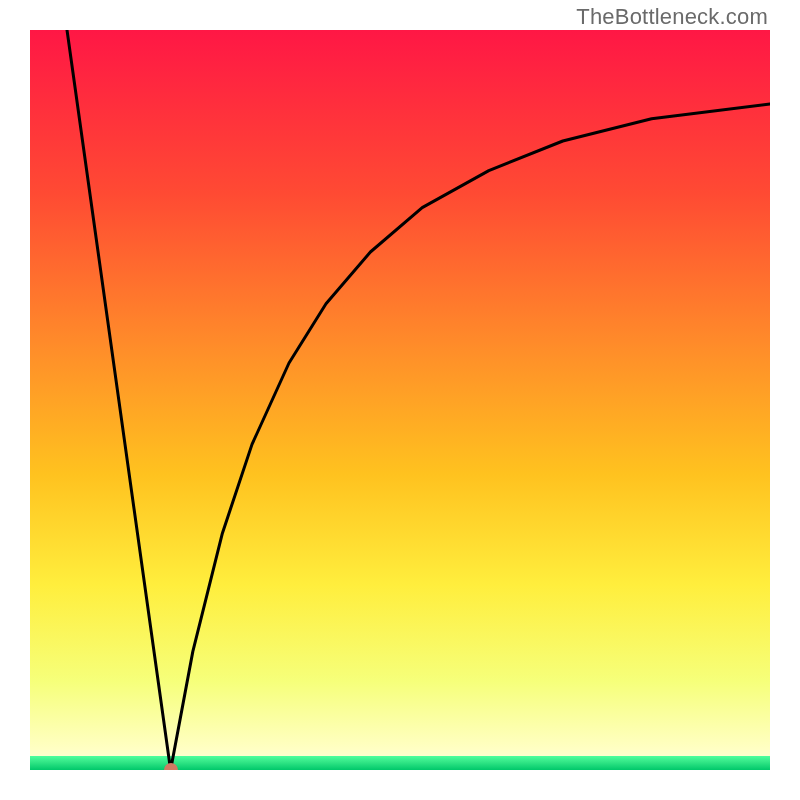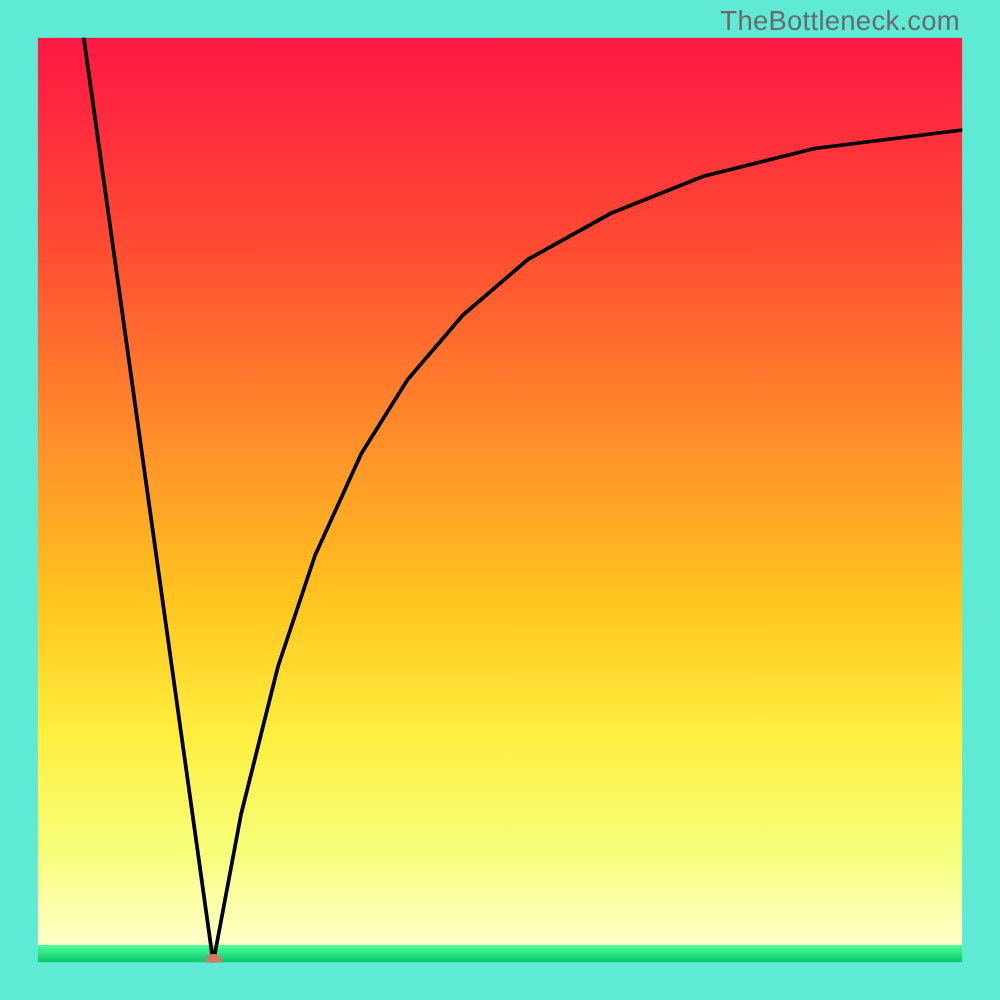--- a/index.html
+++ b/index.html
@@ -8,21 +8,21 @@
     width: 800px;
     height: 800px;
     overflow: hidden;
     background: #000;
     font-family: Arial, Helvetica, sans-serif;
   }
   .frame {
     position: relative;
     width: 800px;
     height: 800px;
-    background: #5eead4;
+    background: #ffffff;
   }
   .plot-area {
     position: absolute;
     left: 30px;
     top: 30px;
     width: 740px;
     height: 740px;
     overflow: hidden;
   }
   .gradient {

